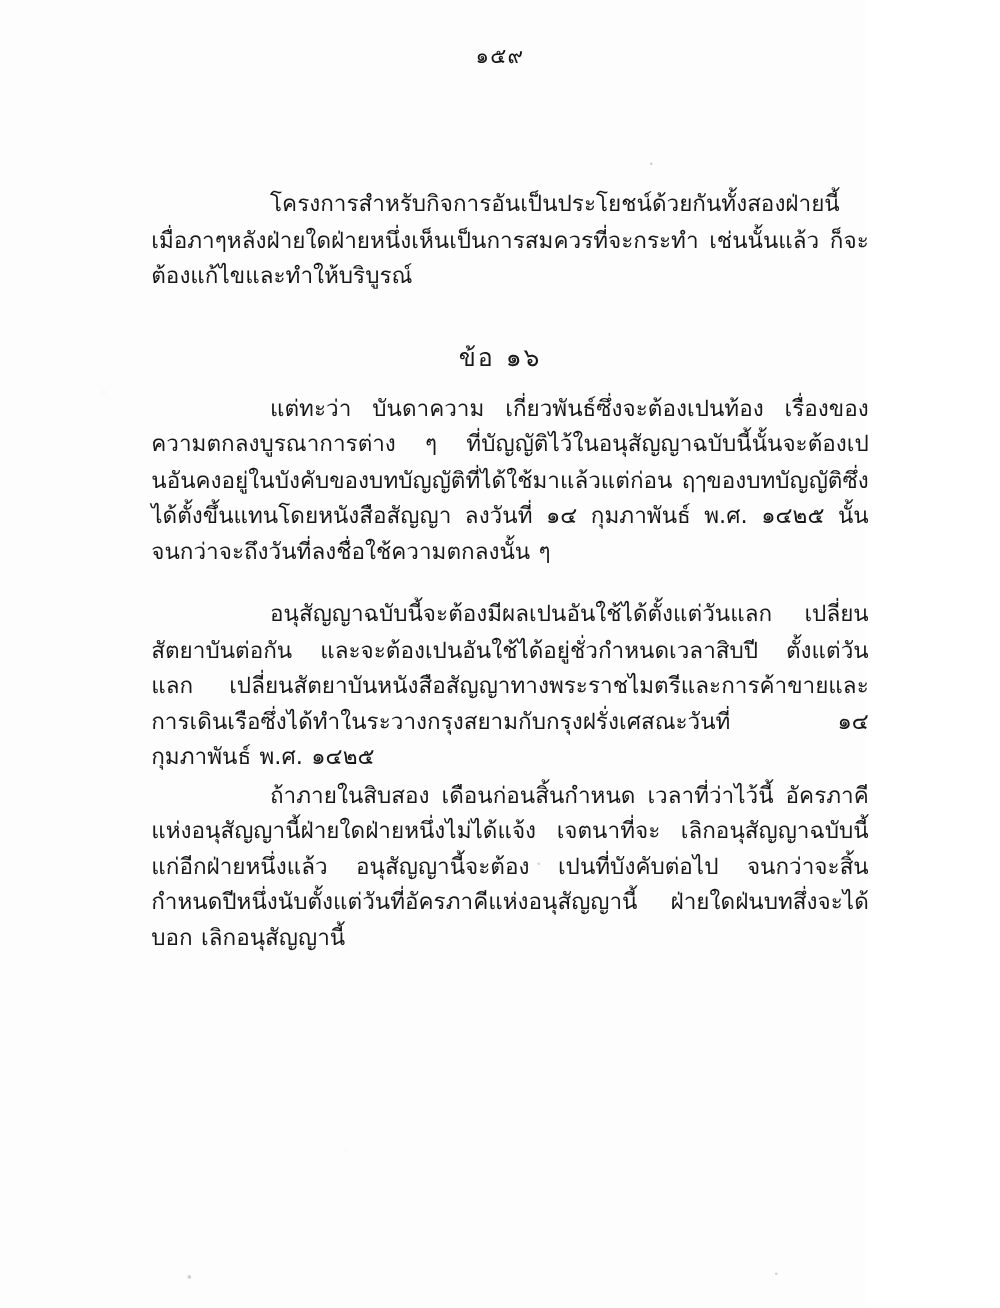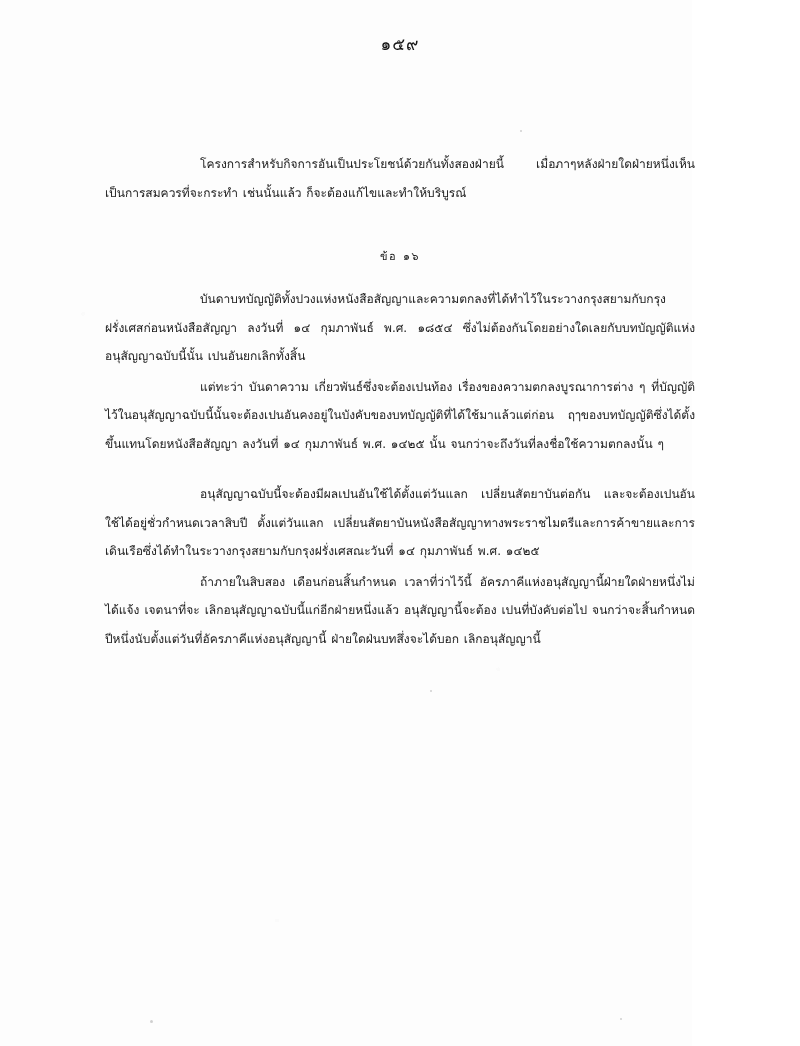--- a/index.html
+++ b/index.html
@@ -37,34 +37,34 @@
     letter-spacing: 1px;
     color: #141414;
   }
   .content {
     position: absolute;
     left: 105px;
     top: 150px;
     width: 590px;
   }
   p {
-    margin: 0 0 2px 0;
-    font-size: 12px;
+    margin: 0 0 2px 16px;
+    font-size: 18px;
     line-height: 28.5px;
     color: #181818;
     text-align: justify;
     text-justify: inter-word;
     word-spacing: 1px;
   }
   p.indent {
     text-indent: 95px;
   }
   .heading {
     text-align: center;
-    font-size: 11px;
+    font-size: 20px;
     line-height: 28px;
     margin: 22px 0 14px 0;
     letter-spacing: 1.5px;
   }
   .spacer-sm { height: 12px; }
   .spacer-md { height: 20px; }
   .speck {
     position: absolute;
     background: rgba(0,0,0,0.18);
     border-radius: 50%;
@@ -77,21 +77,20 @@
 
   <div class="page-number">๑๕๙</div>
 
   <div class="content">
 
     <p class="indent">โครงการสำหรับกิจการอันเป็นประโยชน์ด้วยกันทั้งสองฝ่ายนี้  เมื่อภาๆหลังฝ่ายใดฝ่ายหนึ่งเห็นเป็นการสมควรที่จะกระทำ เช่นนั้นแล้ว ก็จะต้องแก้ไขและทำให้บริบูรณ์</p>
 
     <div class="spacer-sm"></div>
     <p class="heading">ข้อ ๑๖</p>
 
-    <p class="indent">บันดาบทบัญญัติทั้งปวงแห่งหนังสือสัญญาและความตกลงที่ได้ทำไว้ในระวางกรุงสยามกับกรุงฝรั่งเศสก่อนหนังสือสัญญา ลงวันที่ ๑๔ กุมภาพันธ์ พ.ศ. ๑๘๕๔ ซึ่งไม่ต้องกันโดยอย่างใดเลยกับบทบัญญัติแห่งอนุสัญญาฉบับนี้นั้น เปนอันยกเลิกทั้งสิ้น</p>
 
     <p class="indent">แต่ทะว่า บันดาความ เกี่ยวพันธ์ซึ่งจะต้องเปนท้อง เรื่องของความตกลงบูรณาการต่าง ๆ ที่บัญญัติไว้ในอนุสัญญาฉบับนี้นั้นจะต้องเปนอันคงอยู่ในบังคับของบทบัญญัติที่ได้ใช้มาแล้วแต่ก่อน ฤๅของบทบัญญัติซึ่งได้ตั้งขึ้นแทนโดยหนังสือสัญญา ลงวันที่ ๑๔ กุมภาพันธ์ พ.ศ. ๑๔๒๕ นั้น จนกว่าจะถึงวันที่ลงชื่อใช้ความตกลงนั้น ๆ</p>
 
     <div class="spacer-md"></div>
 
     <p class="indent">อนุสัญญาฉบับนี้จะต้องมีผลเปนอันใช้ได้ตั้งแต่วันแลก เปลี่ยนสัตยาบันต่อกัน และจะต้องเปนอันใช้ได้อยู่ชั่วกำหนดเวลาสิบปี ตั้งแต่วันแลก เปลี่ยนสัตยาบันหนังสือสัญญาทางพระราชไมตรีและการค้าขายและการเดินเรือซึ่งได้ทำในระวางกรุงสยามกับกรุงฝรั่งเศสณะวันที่ ๑๔ กุมภาพันธ์ พ.ศ. ๑๔๒๕</p>
 
     <p class="indent">ถ้าภายในสิบสอง เดือนก่อนสิ้นกำหนด เวลาที่ว่าไว้นี้ อัครภาคีแห่งอนุสัญญานี้ฝ่ายใดฝ่ายหนึ่งไม่ได้แจ้ง เจตนาที่จะ เลิกอนุสัญญาฉบับนี้แก่อีกฝ่ายหนึ่งแล้ว อนุสัญญานี้จะต้อง เปนที่บังคับต่อไป จนกว่าจะสิ้นกำหนดปีหนึ่งนับตั้งแต่วันที่อัครภาคีแห่งอนุสัญญานี้ ฝ่ายใดฝ่นบทสึ่งจะได้บอก เลิกอนุสัญญานี้</p>
 
     <div class="spacer-sm"></div>

